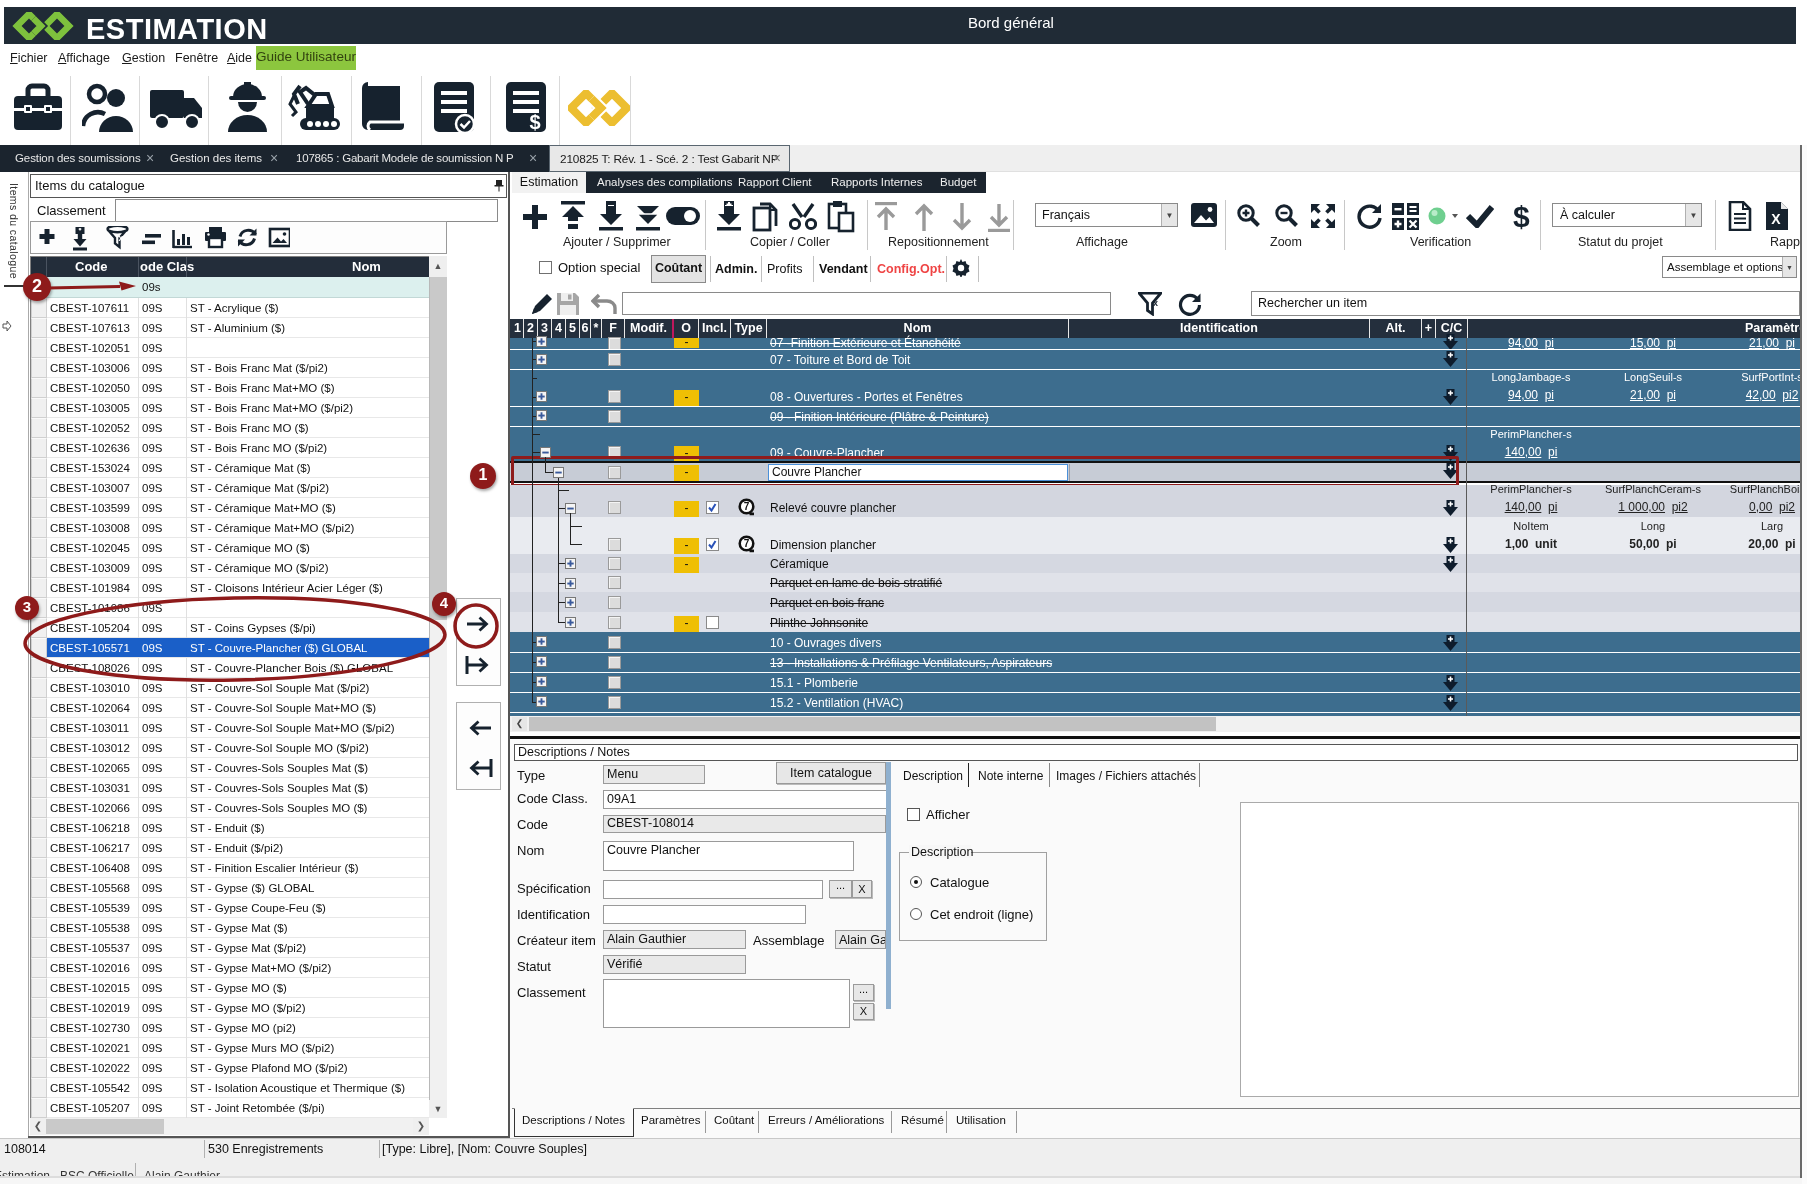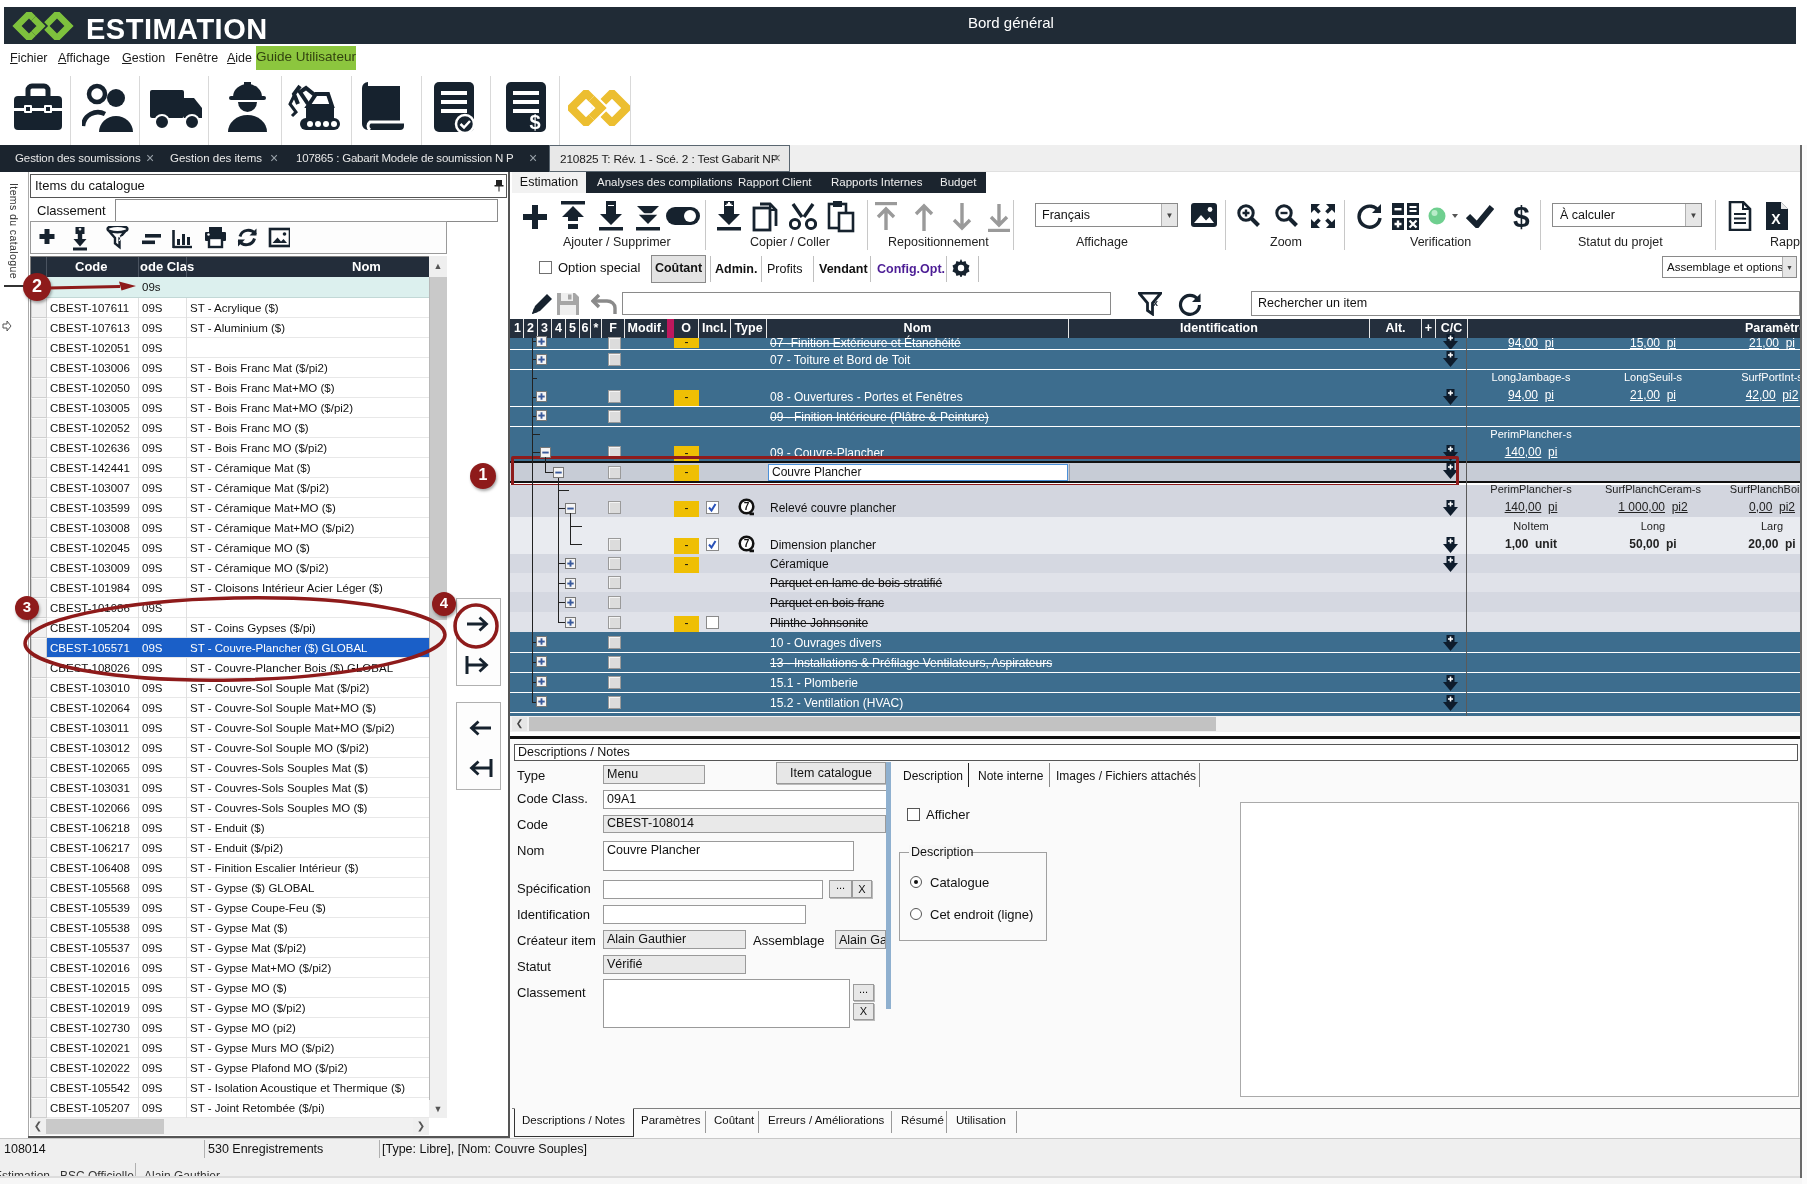--- a/index.html
+++ b/index.html
@@ -245,21 +245,21 @@
 <div class="abs" style="left:186px;top:418px;width:1px;height:20px;background:#e0e0e0;"></div>
 <div class="abs" style="left:47px;top:438px;width:382px;height:20px;background:#fff;border-bottom:1px solid #e8e8e8;"></div>
 <div class="abs" style="left:31px;top:438px;width:16px;height:20px;background:#f0f0f0;border:1px solid #d0d0d0;border-top:1px solid #fafafa;"></div>
 <div class="abs" style="left:50px;top:442px;white-space:nowrap;font-size:11.5px;color:#111;">CBEST-102636</div>
 <div class="abs" style="left:142px;top:442px;white-space:nowrap;font-size:11.5px;color:#111;">09S</div>
 <div class="abs" style="left:190px;top:442px;white-space:nowrap;font-size:11.5px;color:#111;">ST - Bois Franc MO ($/pi2)</div>
 <div class="abs" style="left:138px;top:438px;width:1px;height:20px;background:#e0e0e0;"></div>
 <div class="abs" style="left:186px;top:438px;width:1px;height:20px;background:#e0e0e0;"></div>
 <div class="abs" style="left:47px;top:458px;width:382px;height:20px;background:#fff;border-bottom:1px solid #e8e8e8;"></div>
 <div class="abs" style="left:31px;top:458px;width:16px;height:20px;background:#f0f0f0;border:1px solid #d0d0d0;border-top:1px solid #fafafa;"></div>
-<div class="abs" style="left:50px;top:462px;white-space:nowrap;font-size:11.5px;color:#111;">CBEST-142441</div>
+<div class="abs" style="left:50px;top:462px;white-space:nowrap;font-size:11.5px;color:#111;">CBEST-153024</div>
 <div class="abs" style="left:142px;top:462px;white-space:nowrap;font-size:11.5px;color:#111;">09S</div>
 <div class="abs" style="left:190px;top:462px;white-space:nowrap;font-size:11.5px;color:#111;">ST - Céramique Mat ($)</div>
 <div class="abs" style="left:138px;top:458px;width:1px;height:20px;background:#e0e0e0;"></div>
 <div class="abs" style="left:186px;top:458px;width:1px;height:20px;background:#e0e0e0;"></div>
 <div class="abs" style="left:47px;top:478px;width:382px;height:20px;background:#fff;border-bottom:1px solid #e8e8e8;"></div>
 <div class="abs" style="left:31px;top:478px;width:16px;height:20px;background:#f0f0f0;border:1px solid #d0d0d0;border-top:1px solid #fafafa;"></div>
 <div class="abs" style="left:50px;top:482px;white-space:nowrap;font-size:11.5px;color:#111;">CBEST-103007</div>
 <div class="abs" style="left:142px;top:482px;white-space:nowrap;font-size:11.5px;color:#111;">09S</div>
 <div class="abs" style="left:190px;top:482px;white-space:nowrap;font-size:11.5px;color:#111;">ST - Céramique Mat ($/pi2)</div>
 <div class="abs" style="left:138px;top:478px;width:1px;height:20px;background:#e0e0e0;"></div>
@@ -663,21 +663,21 @@
   </svg>
 <div class="abs" style="left:1770px;top:235px;white-space:nowrap;font-size:12.5px;color:#222;">Rapports</div>
 <div class="abs" style="left:539px;top:261px;width:13px;height:13px;background:#fff;border:1px solid #707070;"></div>
 <div class="abs" style="left:558px;top:260px;white-space:nowrap;font-size:13px;color:#111;">Option special</div>
 <div class="abs" style="left:651px;top:255px;width:55px;height:28px;background:#e3e3e3;border:1px solid #8a8a8a;">
     <div style="font-size:12.5px;font-weight:bold;color:#111;text-align:center;padding-top:5px">Coûtant</div>
   </div>
 <div class="abs" style="left:715px;top:262px;white-space:nowrap;font-size:12.5px;font-weight:bold;color:#111;">Admin.</div>
 <div class="abs" style="left:767px;top:262px;white-space:nowrap;font-size:12.5px;font-weight:normal;color:#111;">Profits</div>
 <div class="abs" style="left:819px;top:262px;white-space:nowrap;font-size:12.5px;font-weight:bold;color:#111;">Vendant</div>
-<div class="abs" style="left:877px;top:262px;white-space:nowrap;font-size:12.5px;font-weight:bold;color:#4c1d95;">Config.Opt.</div>
+<div class="abs" style="left:877px;top:262px;white-space:nowrap;font-size:12.5px;font-weight:bold;color:#ef4444;">Config.Opt.</div>
 <div class="abs" style="left:710px;top:256px;width:1px;height:26px;background:#c0c0c0;"></div>
 <div class="abs" style="left:761px;top:256px;width:1px;height:26px;background:#c0c0c0;"></div>
 <div class="abs" style="left:813px;top:256px;width:1px;height:26px;background:#c0c0c0;"></div>
 <div class="abs" style="left:870px;top:256px;width:1px;height:26px;background:#c0c0c0;"></div>
 <div class="abs" style="left:946px;top:256px;width:1px;height:26px;background:#c0c0c0;"></div>
 <svg class="abs" style="left:952px;top:259px" width="18" height="18" viewBox="0 0 18 18">
       <path d="M9 0 l1.5 3 3-1 1 3 3 1.5 -1 3 1 3 -3 1.5 -1 3 -3-1 -1.5 3 -1.5-3 -3 1 -1-3 -3-1.5 1-3 -1-3 3-1.5 1-3 3 1z" fill="#16222e"></path>
       <circle cx="9" cy="9" r="3.2" fill="#fff"></circle>
   </svg>
 <div class="abs" style="left:978px;top:256px;width:1px;height:26px;background:#c0c0c0;"></div>
@@ -713,21 +713,21 @@
 <div class="abs" style="left:1258px;top:296px;white-space:nowrap;font-size:12.5px;color:#111;">Rechercher un item</div>
 <div class="abs" style="left:510px;top:319px;width:1290px;height:19px;background:#242f3d;"></div>
 <div class="abs" style="left:512px;top:319px;width:12px;height:19px;border-right:1px solid #e8e8e8;color:#fff;font-weight:bold;font-size:12.5px;text-align:center;line-height:19px;overflow:hidden;">1</div>
 <div class="abs" style="left:524px;top:319px;width:14px;height:19px;border-right:1px solid #e8e8e8;color:#fff;font-weight:bold;font-size:12.5px;text-align:center;line-height:19px;overflow:hidden;">2</div>
 <div class="abs" style="left:538px;top:319px;width:14px;height:19px;border-right:1px solid #e8e8e8;color:#fff;font-weight:bold;font-size:12.5px;text-align:center;line-height:19px;overflow:hidden;">3</div>
 <div class="abs" style="left:552px;top:319px;width:14px;height:19px;border-right:1px solid #e8e8e8;color:#fff;font-weight:bold;font-size:12.5px;text-align:center;line-height:19px;overflow:hidden;">4</div>
 <div class="abs" style="left:566px;top:319px;width:14px;height:19px;border-right:1px solid #e8e8e8;color:#fff;font-weight:bold;font-size:12.5px;text-align:center;line-height:19px;overflow:hidden;">5</div>
 <div class="abs" style="left:580px;top:319px;width:11px;height:19px;border-right:1px solid #e8e8e8;color:#fff;font-weight:bold;font-size:12.5px;text-align:center;line-height:19px;overflow:hidden;">6</div>
 <div class="abs" style="left:591px;top:319px;width:11px;height:19px;border-right:1px solid #e8e8e8;color:#fff;font-weight:bold;font-size:12.5px;text-align:center;line-height:19px;overflow:hidden;">*</div>
 <div class="abs" style="left:602px;top:319px;width:23px;height:19px;border-right:1px solid #e8e8e8;color:#fff;font-weight:bold;font-size:12.5px;text-align:center;line-height:19px;overflow:hidden;">F</div>
-<div class="abs" style="left:625px;top:319px;width:49px;height:19px;border-right:7px solid #be185d;color:#fff;font-weight:bold;font-size:12.5px;text-align:center;line-height:19px;overflow:hidden;">Modif.</div>
+<div class="abs" style="left:625px;top:319px;width:49px;height:19px;border-right:2px solid #be185d;color:#fff;font-weight:bold;font-size:12.5px;text-align:center;line-height:19px;overflow:hidden;">Modif.</div>
 <div class="abs" style="left:674px;top:319px;width:25px;height:19px;border-right:1px solid #e8e8e8;color:#fff;font-weight:bold;font-size:12.5px;text-align:center;line-height:19px;overflow:hidden;">O</div>
 <div class="abs" style="left:699px;top:319px;width:32px;height:19px;border-right:1px solid #e8e8e8;color:#fff;font-weight:bold;font-size:12.5px;text-align:center;line-height:19px;overflow:hidden;">Incl.</div>
 <div class="abs" style="left:731px;top:319px;width:36px;height:19px;border-right:1px solid #e8e8e8;color:#fff;font-weight:bold;font-size:12.5px;text-align:center;line-height:19px;overflow:hidden;">Type</div>
 <div class="abs" style="left:767px;top:319px;width:302px;height:19px;border-right:1px solid #e8e8e8;color:#fff;font-weight:bold;font-size:12.5px;text-align:center;line-height:19px;overflow:hidden;">Nom</div>
 <div class="abs" style="left:1069px;top:319px;width:301px;height:19px;border-right:1px solid #e8e8e8;color:#fff;font-weight:bold;font-size:12.5px;text-align:center;line-height:19px;overflow:hidden;">Identification</div>
 <div class="abs" style="left:1370px;top:319px;width:52px;height:19px;border-right:1px solid #e8e8e8;color:#fff;font-weight:bold;font-size:12.5px;text-align:center;line-height:19px;overflow:hidden;">Alt.</div>
 <div class="abs" style="left:1422px;top:319px;width:14px;height:19px;border-right:1px solid #e8e8e8;color:#fff;font-weight:bold;font-size:12.5px;text-align:center;line-height:19px;overflow:hidden;">+</div>
 <div class="abs" style="left:1436px;top:319px;width:32px;height:19px;border-right:1px solid #e8e8e8;color:#fff;font-weight:bold;font-size:12.5px;text-align:center;line-height:19px;overflow:hidden;">C/C</div>
 <div class="abs" style="left:1745px;top:321px;white-space:nowrap;font-weight:bold;font-size:12.5px;color:#fff;">Paramètres</div>
 <div class="abs" style="left:510px;top:338px;width:1290px;height:11px;background:#3d6d8e;"></div>

